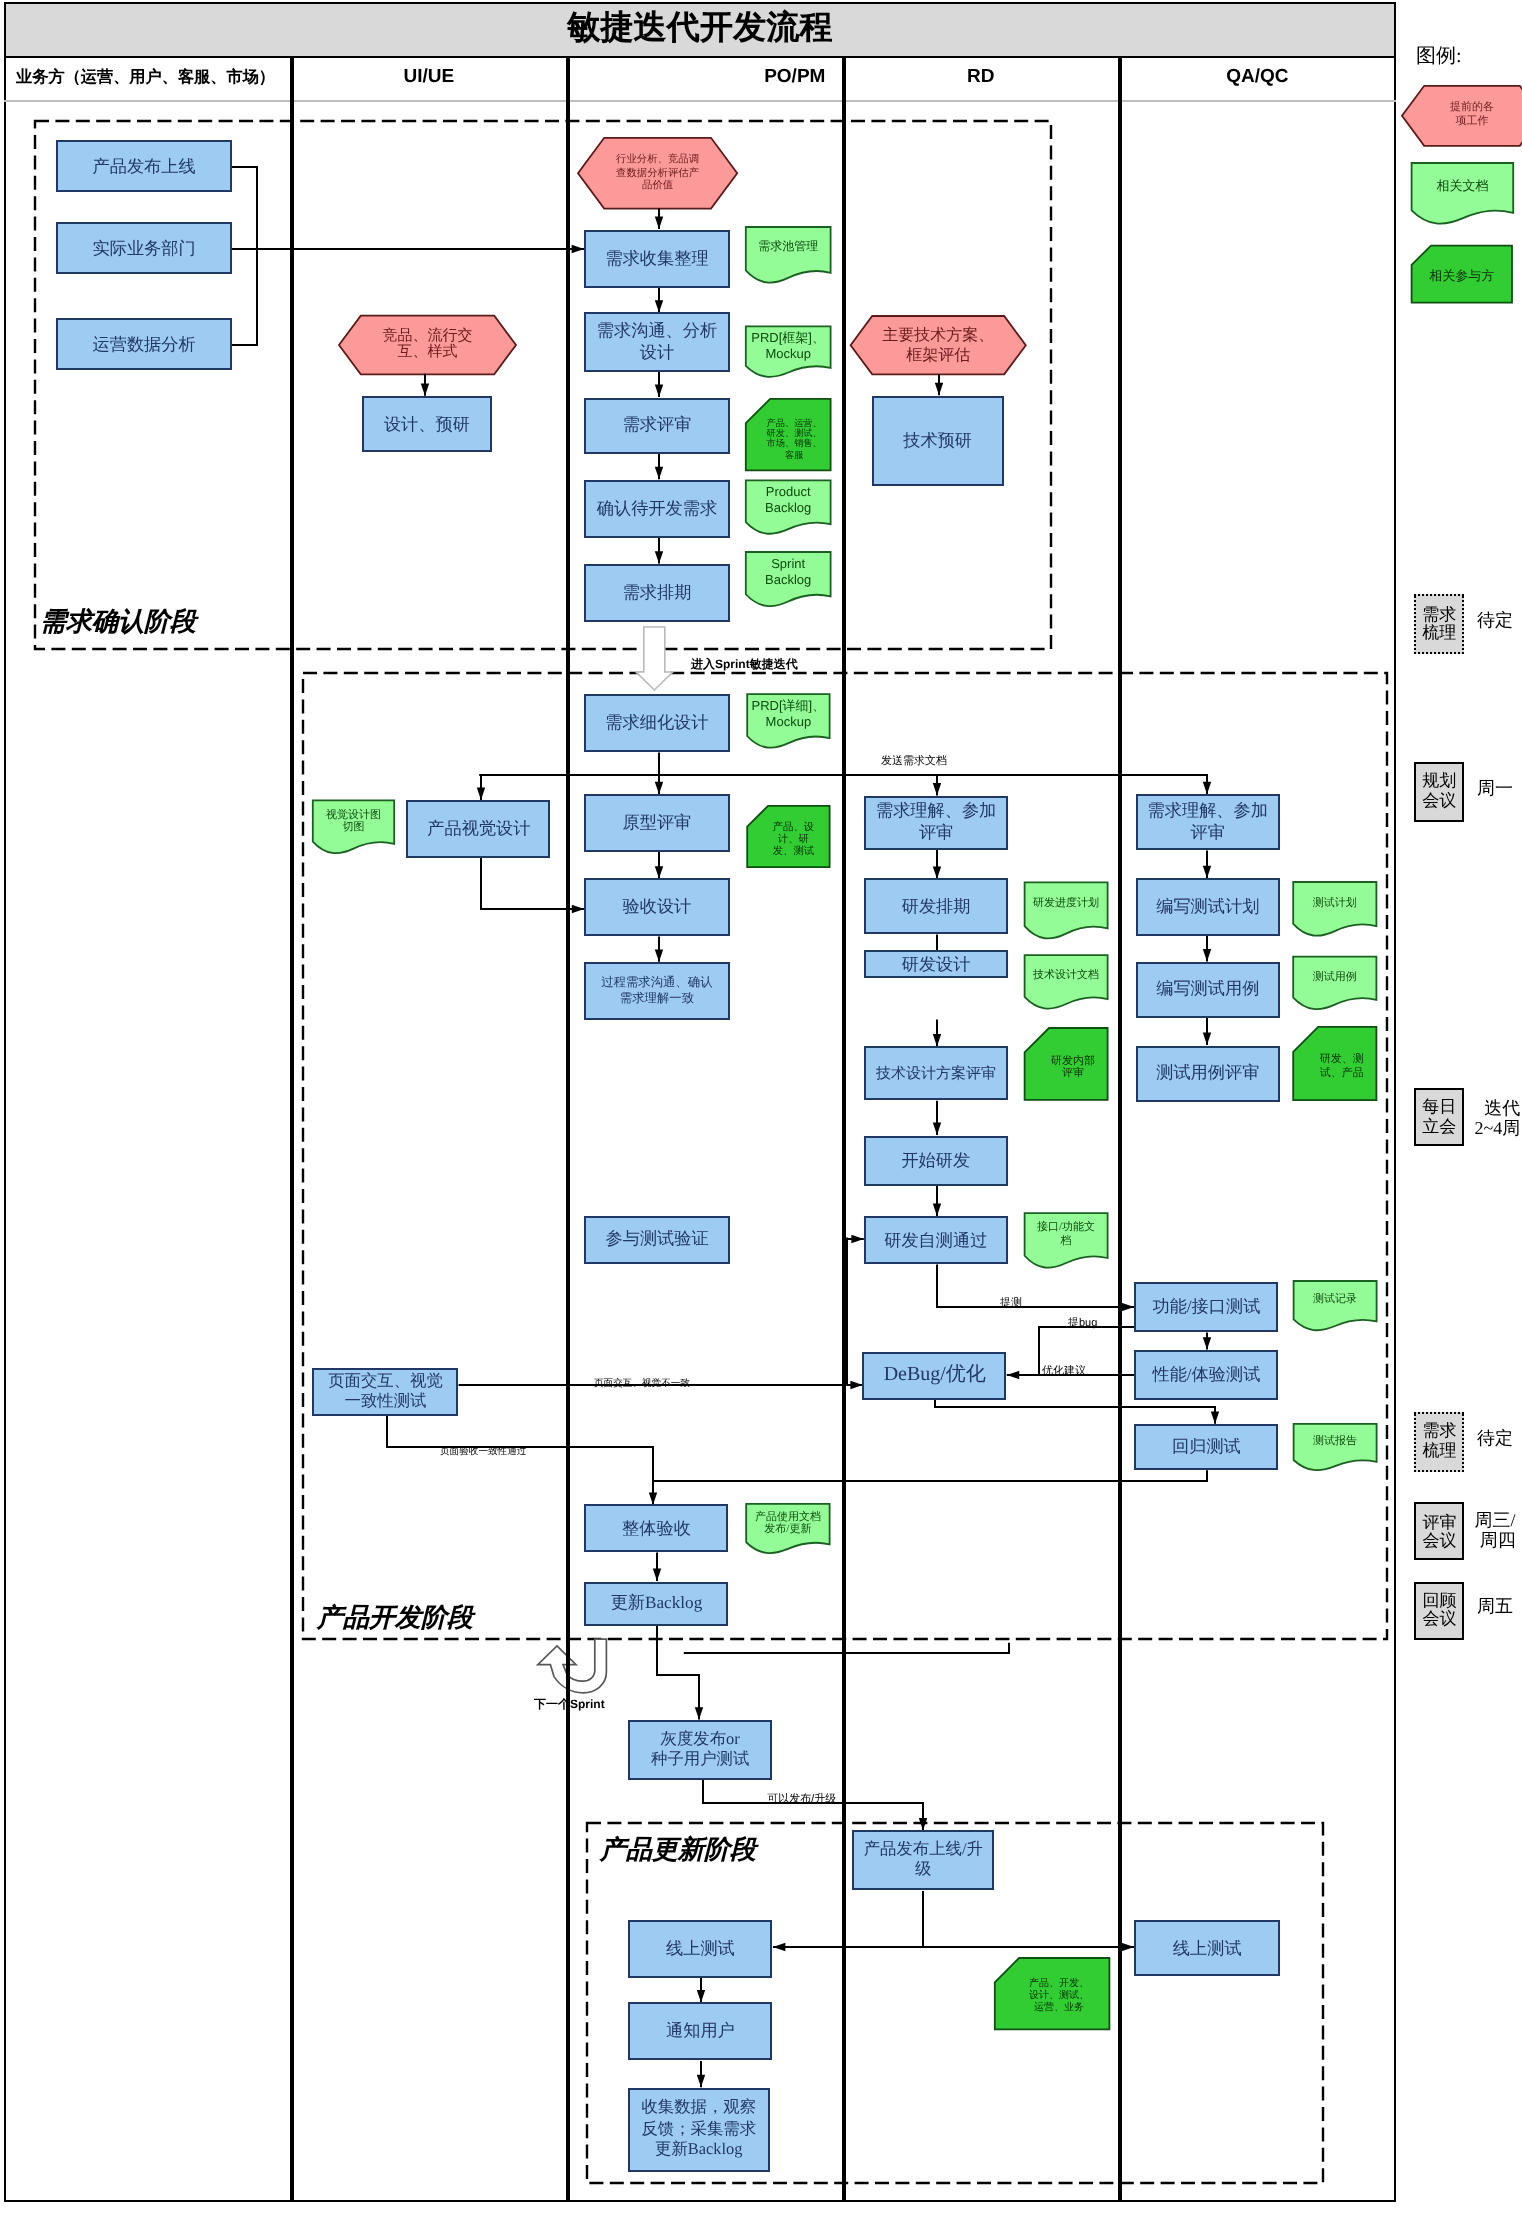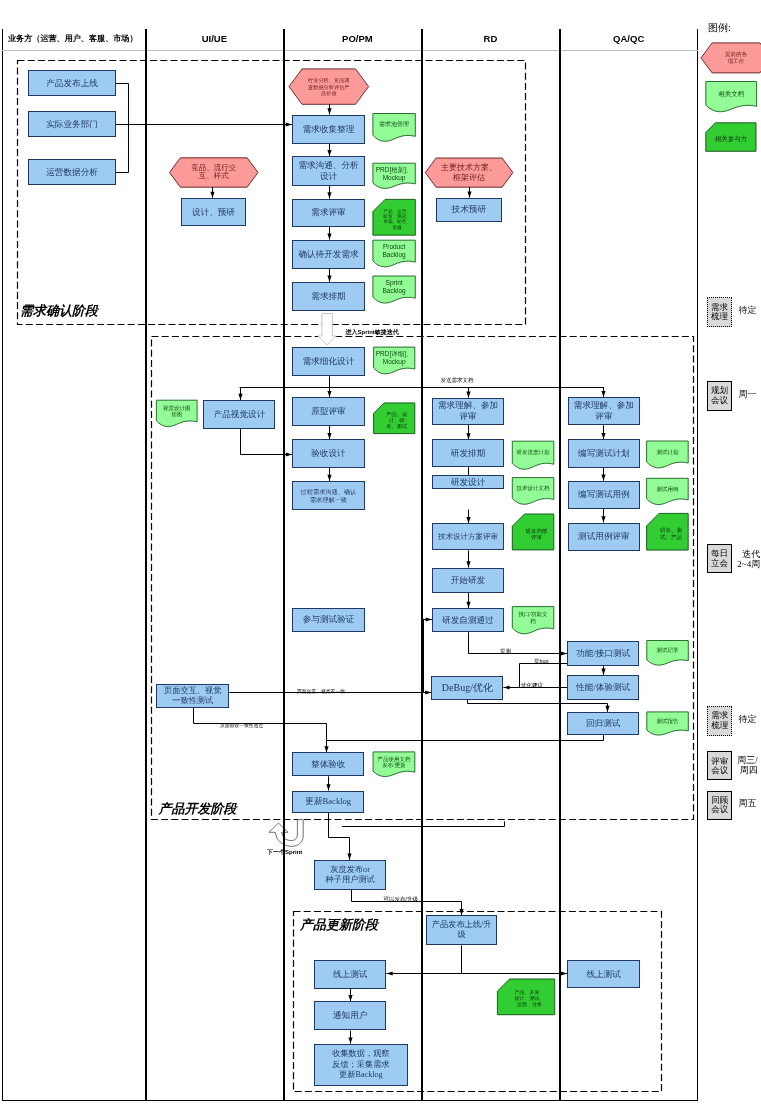--- a/index.html
+++ b/index.html
@@ -145,45 +145,48 @@
       <path d="M350.5,988.9 L350.5,1001.2" fill="none" stroke="#000" stroke-width="1" stroke-linecap="butt" stroke-linejoin="miter"></path>
       <path d="M350.5,1001.2 L348.4,995 L352.6,995 Z" fill="#000"></path>
       <path d="M350.5,1030.5 L350.5,1043.6" fill="none" stroke="#000" stroke-width="1" stroke-linecap="butt" stroke-linejoin="miter"></path>
       <path d="M350.5,1043.6 L348.4,1037.3999999999999 L352.6,1037.3999999999999 Z" fill="#000"></path>
       <path d="M712.1,42.9 L759.9,42.9 L771,57.9 L759.9,72.9 L712.1,72.9 L701,57.9 Z" fill="#fb9a99" stroke="#5c1a1a" stroke-width="0.9"></path>
       <path d="M705.8,81.5 L756.5999999999999,81.5 L756.5999999999999,106.38 C748.9799999999999,104.6695 741.3599999999999,104.6695 731.1999999999999,109.179 C722.0559999999999,113.06649999999999 713.928,113.222 705.8,105.136 Z" fill="#93fc97" stroke="#1a6020" stroke-width="0.9"></path>
       <path d="M715.49,122.8 L756,122.8 L756,151.3 L705.8,151.3 L705.8,132.49 Z" fill="#32cd32" stroke="#0f4f12" stroke-width="0.9"></path>
       <path d="M321.9,313.5 L332.4,313.5 L332.4,336.0 L336.4,336.0 L327.2,345.0 L318.0,336.0 L321.9,336.0 Z" fill="#fff" stroke="#b9b9b9" stroke-width="0.8"></path>
       <path d="M303.2,819.6 L303.2,836.0 C303.2,842.2 298.0,846.4 291.5,846.4 C285.6,846.4 280.3,843.2 277.0,838.3 L275.2,832.3 L268.9,832.3 L278.5,823.0 L288.0,832.3 L281.5,832.3 L283.5,837.3 C285.3,839.4 288.0,840.6 291.5,840.6 C294.9,840.6 297.4,838.4 297.4,835.0 L297.4,819.6 Z" fill="#fff" stroke="#585858" stroke-width="0.85" stroke-linejoin="miter"></path>
     </svg>
+<div id="titlebar">
+      <div id="titletext">敏捷迭代开发流程</div>
+    </div>
     <div id="grid"></div>
     <div class="hsep"></div>
     <div class="colhdr" style="left:2px;width:143px;font-size:8.1px;padding-left:6px;">业务方（运营、用户、客服、市场）</div>
     <div class="vline" style="left:145.4px"></div>
     <div class="colhdr" style="left:145.4px;width:138px;justify-content:center;">UI/UE</div>
     <div class="vline" style="left:283.4px"></div>
-    <div class="colhdr" style="left:283.4px;width:148px;justify-content:center;">PO/PM</div>
+    <div class="colhdr" style="left:283.4px;width:148px;justify-content:center;padding-left:40px;">PO/PM</div>
     <div class="vline" style="left:421.4px"></div>
     <div class="colhdr" style="left:421.4px;width:138px;justify-content:center;">RD</div>
     <div class="vline" style="left:559.4px"></div>
     <div class="colhdr" style="left:559.4px;width:138.6px;justify-content:center;">QA/QC</div>
     <div class="seclabel" style="left:20px;top:302px">需求确认阶段</div>
     <div class="seclabel" style="left:158.5px;top:800px">产品开发阶段</div>
     <div class="seclabel" style="left:300px;top:915.5px">产品更新阶段</div>
     <div class="box" style="left:28.3px;top:70.2px;width:87.5px;height:26px">产品发布上线</div>
     <div class="box" style="left:28.3px;top:111.3px;width:87.5px;height:26px">实际业务部门</div>
     <div class="box" style="left:28.3px;top:159.4px;width:87.5px;height:26px">运营数据分析</div>
     <div class="box" style="left:180.9px;top:197.9px;width:65.1px;height:28.5px">设计、预研</div>
     <div class="box" style="left:292px;top:114.5px;width:73px;height:29px">需求收集整理</div>
     <div class="box" style="left:292px;top:156.3px;width:73px;height:29.7px">需求沟通、分析
 设计</div>
     <div class="box" style="left:292px;top:198.5px;width:73px;height:28.5px">需求评审</div>
     <div class="box" style="left:292px;top:239.6px;width:73px;height:29.4px">确认待开发需求</div>
     <div class="box" style="left:292px;top:281.8px;width:73px;height:28.8px">需求排期</div>
-    <div class="box" style="left:435.7px;top:197.6px;width:66.2px;height:24px">技术预研</div>
+    <div class="box" style="left:435.7px;top:197.6px;width:66.2px;height:45px">技术预研</div>
     <div class="box" style="left:292.1px;top:347.4px;width:72.7px;height:28.9px">需求细化设计</div>
     <div class="box" style="left:203.4px;top:400px;width:72.1px;height:28.7px">产品视觉设计</div>
     <div class="box" style="left:292.1px;top:397.1px;width:72.7px;height:28.9px">原型评审</div>
     <div class="box" style="left:292.1px;top:439.3px;width:72.7px;height:28.9px">验收设计</div>
     <div class="box" style="left:292.1px;top:480.9px;width:72.7px;height:29.3px;font-size:6.2px">过程需求沟通、确认
 需求理解一致</div>
     <div class="box" style="left:292.3px;top:607.8px;width:72.5px;height:23.9px">参与测试验证</div>
     <div class="box" style="left:432px;top:397.7px;width:72.1px;height:26.9px">需求理解、参加
 评审</div>
     <div class="box" style="left:432px;top:439.4px;width:72.1px;height:27.8px">研发排期</div>
@@ -203,21 +206,21 @@
     <div class="box" style="left:156.2px;top:683.6px;width:73.1px;height:24.4px;font-size:8.2px">页面交互、视觉
 一致性测试</div>
     <div class="box" style="left:292.1px;top:752.4px;width:72.3px;height:23.9px">整体验收</div>
     <div class="box" style="left:292.1px;top:790.5px;width:72.3px;height:22.2px">更新Backlog</div>
     <div class="box" style="left:314.4px;top:859.8px;width:71.4px;height:30px;font-size:8.2px">灰度发布or
 种子用户测试</div>
     <div class="box" style="left:425.8px;top:915.2px;width:71.7px;height:30.3px;font-size:8.2px">产品发布上线/升
 级</div>
     <div class="box" style="left:313.9px;top:960.3px;width:72.6px;height:28.6px">线上测试</div>
     <div class="box" style="left:313.9px;top:1001.2px;width:72.6px;height:29.3px">通知用户</div>
-    <div class="box" style="left:313.9px;top:1043.6px;width:94px;height:42.4px;font-size:8.2px">收集数据，观察
+    <div class="box" style="left:313.9px;top:1043.6px;width:71px;height:42.4px;font-size:8.2px">收集数据，观察
 反馈；采集需求
 更新Backlog</div>
     <div class="box" style="left:567px;top:960.3px;width:73.2px;height:28.1px">线上测试</div>
     <div class="shapetext" style="left:190.75px;top:157.8px;width:46px;height:29.4px;font-size:7.5px;line-height:1.18;white-space:pre-line;color:#6b1b1b">竞品、流行交互、样式</div>
     <div class="shapetext" style="left:307.3px;top:68.9px;width:43px;height:35.4px;font-size:5.2px;line-height:1.18;white-space:pre-line;color:#6b1b1b">行业分析、竞品调查数据分析评估产品价值</div>
     <div class="shapetext" style="left:441.1px;top:158px;width:56px;height:29.2px;font-size:8px;line-height:1.18;white-space:pre-line;color:#6b1b1b">主要技术方案、框架评估</div>
     <div class="shapetext" style="left:372.9px;top:113.5px;width:42.4px;height:22.880000000000003px;font-size:6px;line-height:1.18;white-space:pre-line;color:#0c4a0c">需求池管理</div>
     <div class="shapetext" style="left:372.9px;top:163.2px;width:42.4px;height:20.72px;font-size:6.5px;line-height:1.18;white-space:pre-line;color:#0c4a0c;font-family:&quot;Liberation Sans&quot;,sans-serif">PRD[框架]、
 Mockup</div>
     <div class="shapetext" style="left:372.9px;top:240.2px;width:42.4px;height:21.92px;font-size:6.5px;line-height:1.18;white-space:pre-line;color:#0c4a0c;font-family:&quot;Liberation Sans&quot;,sans-serif">Product

